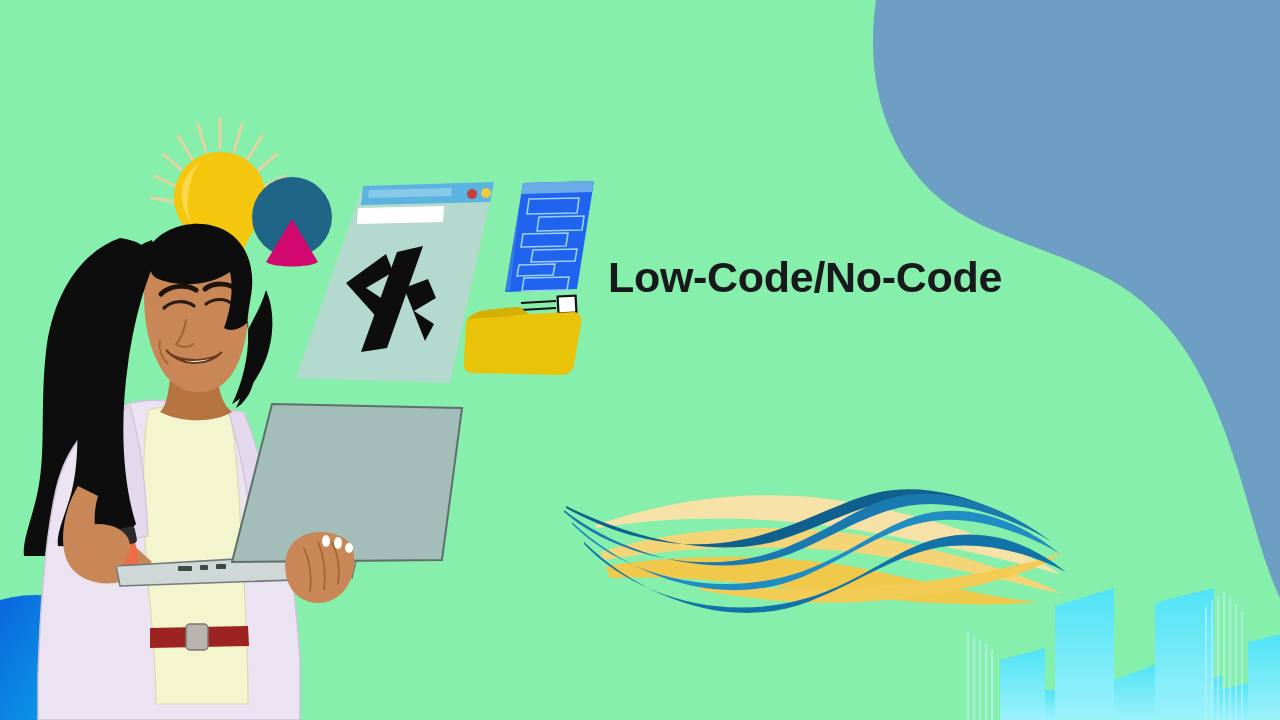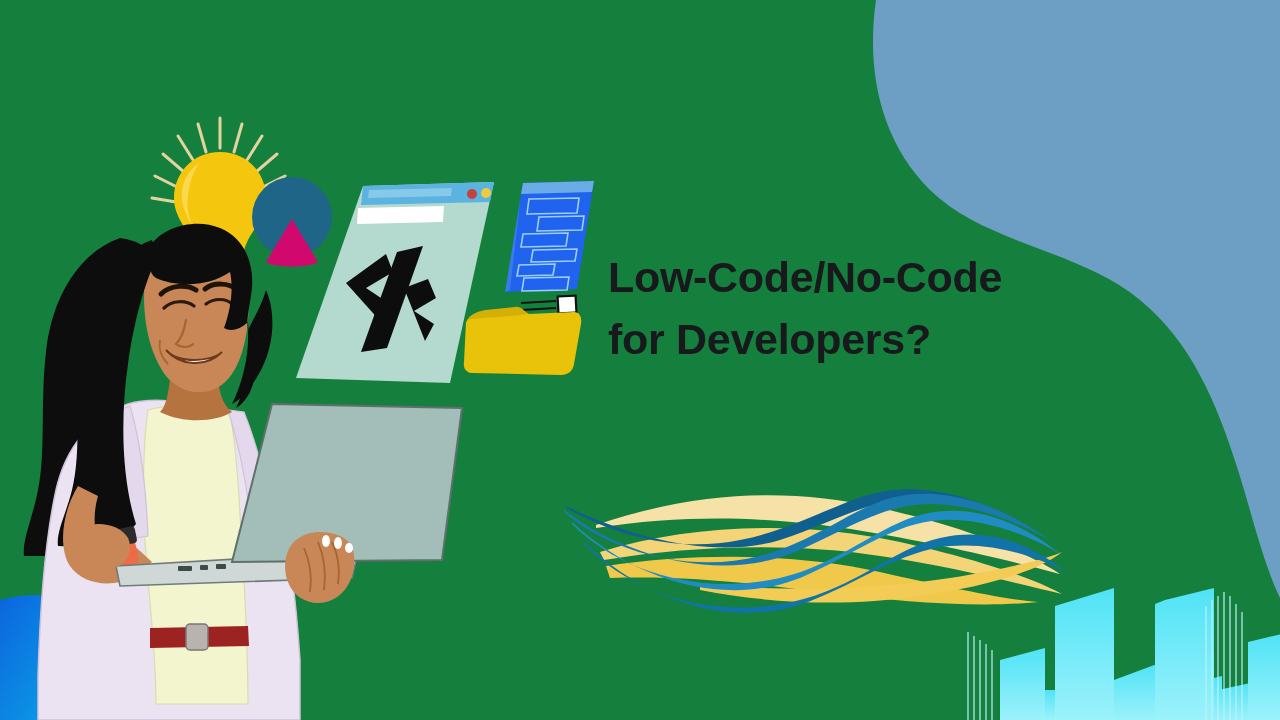--- a/index.html
+++ b/index.html
@@ -4,21 +4,21 @@
 <style>
   html, body {
     margin: 0;
     padding: 0;
     background: #ffffff;
   }
   #canvas {
     position: relative;
     width: 1280px;
     height: 720px;
-    background: #15803d;
+    background: #86efac;
     overflow: hidden;
     font-family: "Liberation Sans", sans-serif;
   }
   .layer {
     position: absolute;
     top: 0;
     left: 0;
     width: 1280px;
     height: 720px;
   }
@@ -230,16 +230,15 @@
       <ellipse cx="326" cy="541" rx="4" ry="6"></ellipse>
       <ellipse cx="338" cy="543" rx="4" ry="6"></ellipse>
       <ellipse cx="349" cy="548" rx="4" ry="5"></ellipse>
     </g>
 
     <path d="M 82 528 C 74 538 74 554 82 562 C 92 572 110 572 122 564 C 130 558 132 546 128 538 C 120 524 96 520 82 528 Z" fill="#c98656"></path>
   </svg>
 
   <div id="title-block">
     <div class="title-line">Low-Code/No-Code</div>
-    <div class="title-line">for Developers?</div>
   </div>
 
 </div>
 
 </body></html>

